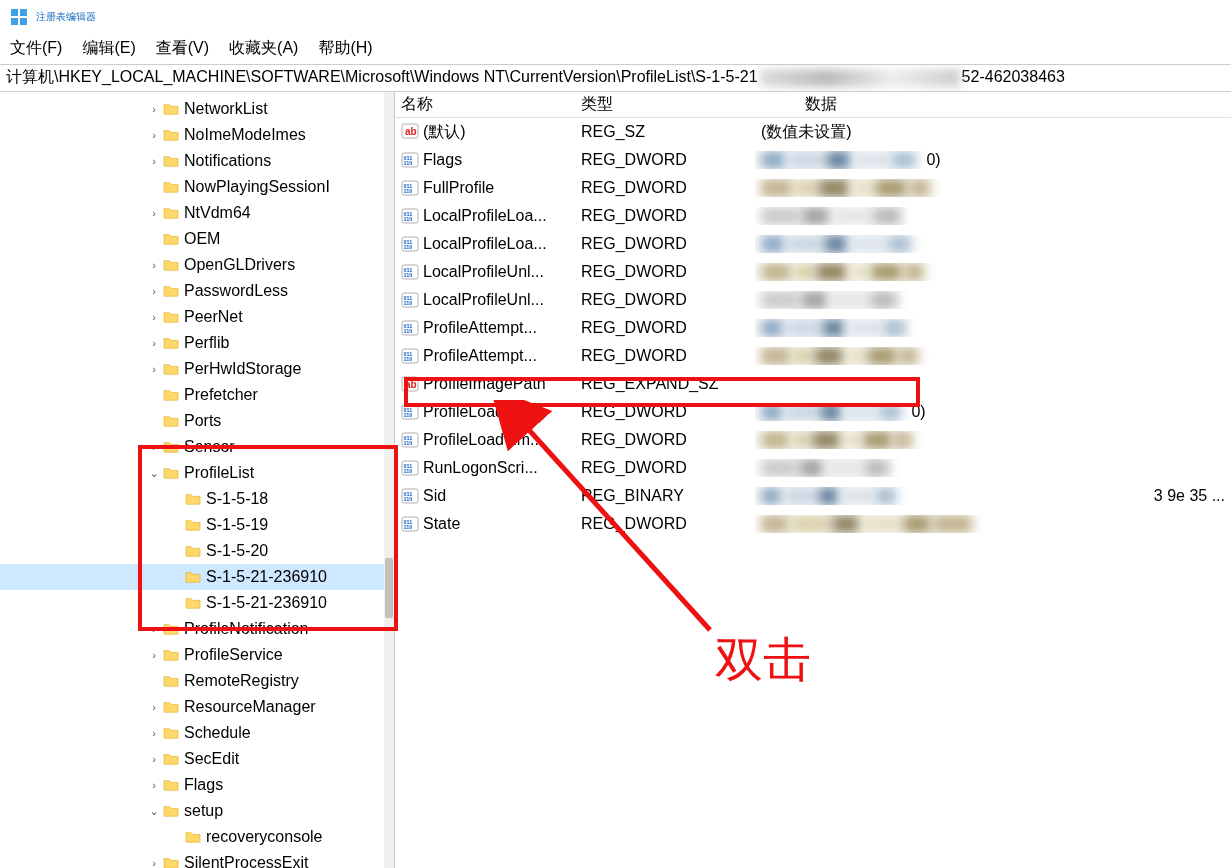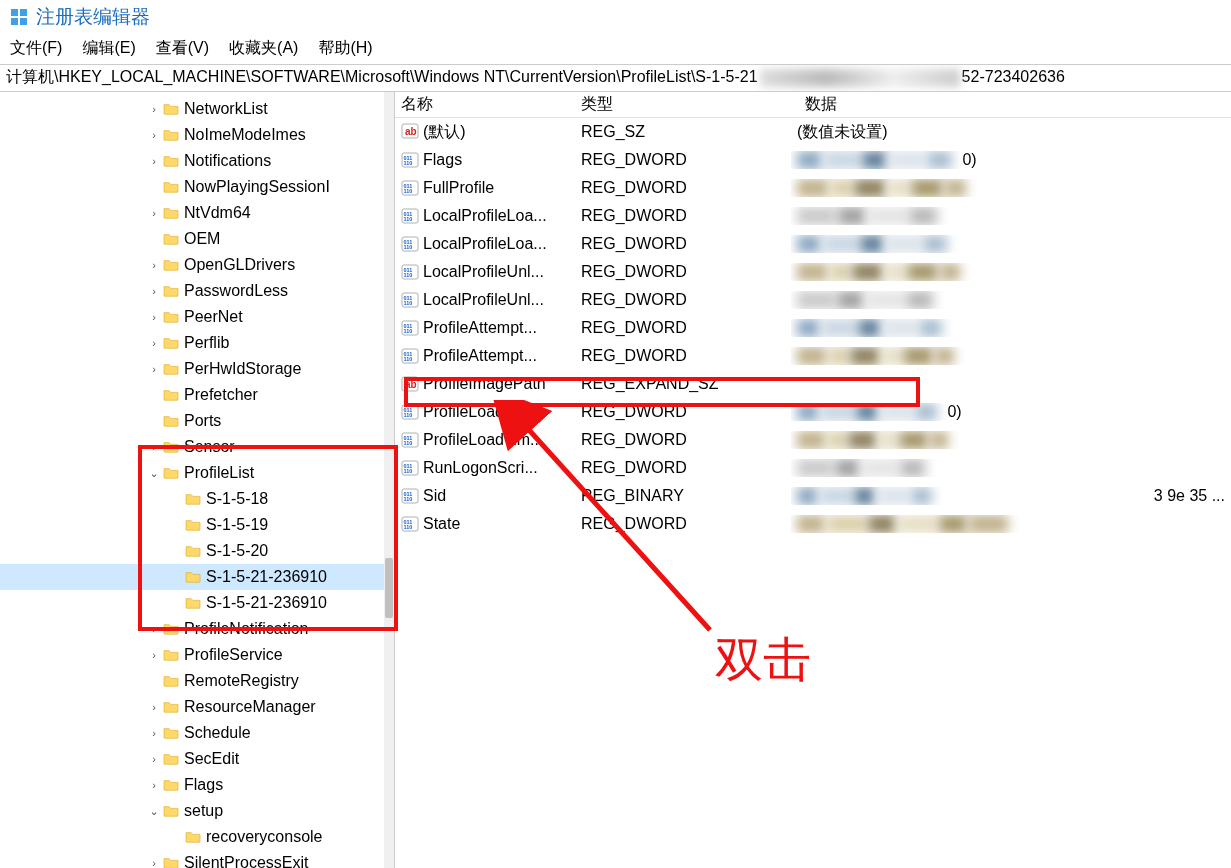--- a/index.html
+++ b/index.html
@@ -20,21 +20,21 @@
     align-items: center;
     gap: 8px;
     padding: 6px 10px;
     height: 34px;
   }
   .app-icon {
     width: 18px; height: 18px;
   }
   .title-text {
     color: #1b6dbf;
-    font-size: 19px;
+    font-size: 10px;
   }
 
   
   .menubar {
     display: flex;
     gap: 20px;
     padding: 4px 10px 6px 10px;
     height: 30px;
     font-size: 16px;
   }
@@ -128,21 +128,21 @@
   .list-body { }
   .list-row {
     display: flex;
     align-items: center;
     height: 28px;
     font-size: 16px;
   }
   .list-row .cell { padding-left: 6px; overflow: hidden; text-overflow: ellipsis; white-space: nowrap; }
   .cell-name { width: 180px; display:flex; align-items:flex-start; gap:4px; }
   .cell-type { width: 180px; }
-  .cell-data { flex: 1; position: relative; margin-left: 36px; }
+  .cell-data { flex: 1; position: relative; }
 
   .val-icon { width: 18px; height: 18px; flex-shrink:0; }
 
   .blur-block {
     display: inline-block;
     height: 18px;
     filter: blur(6px);
     vertical-align: middle;
   }
 
@@ -220,21 +220,21 @@
 
 <div class="menubar">
   <span class="menu-item">文件(F)</span>
   <span class="menu-item">编辑(E)</span>
   <span class="menu-item">查看(V)</span>
   <span class="menu-item">收藏夹(A)</span>
   <span class="menu-item">帮助(H)</span>
 </div>
 
 <div class="addressbar">
-  <span>计算机\HKEY_LOCAL_MACHINE\SOFTWARE\Microsoft\Windows NT\CurrentVersion\ProfileList\S-1-5-21</span><span class="blur-seg"></span><span>52-723402636</span>
+  <span>计算机\HKEY_LOCAL_MACHINE\SOFTWARE\Microsoft\Windows NT\CurrentVersion\ProfileList\S-1-5-21</span><span class="blur-seg"></span><span>52-462038463</span>
 </div>
 
 <div class="main">
 
   <div class="tree-pane">
     <ul class="tree" id="tree-root">
         <li>
           <div class="tree-row">
             <span class="indent" style="width: 146px;"></span>
             <span class="expander">›</span>

